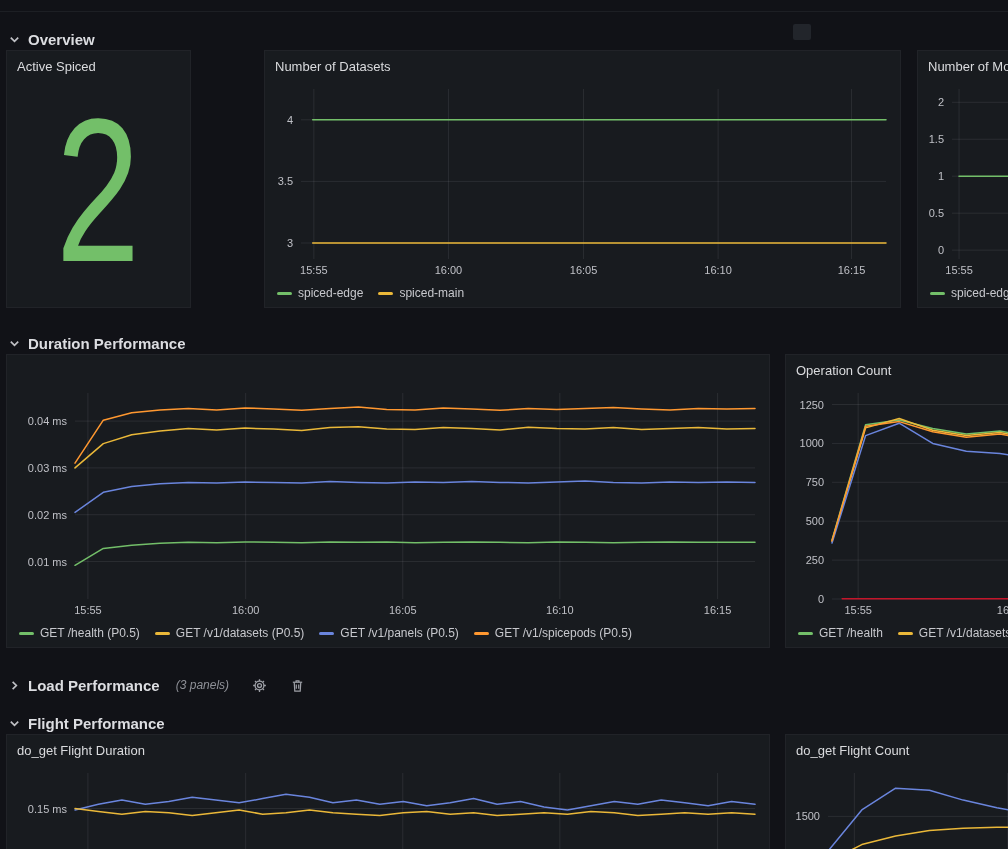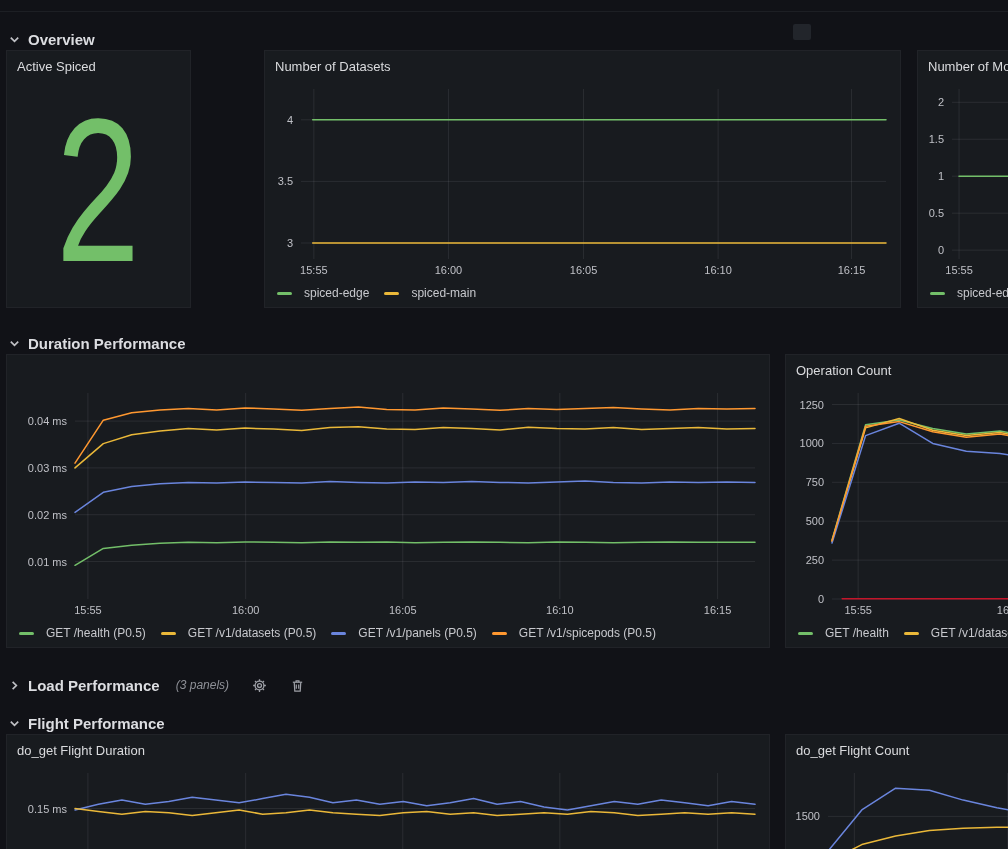--- a/index.html
+++ b/index.html
@@ -9,21 +9,21 @@
   .mini-box{position:absolute;left:793px;top:24px;width:18px;height:16px;background:#22252b;border-radius:2px;cursor:pointer;}
   .row-header{position:absolute;left:8px;display:flex;align-items:center;gap:7px;height:24px;color:#dcdde1;font-size:15px;font-weight:600;cursor:pointer;white-space:nowrap;margin-top:12px;}
   .row-chevron{width:13px;height:13px;color:#c0c1c6;flex:0 0 auto;}
   .panels-note{font-style:italic;font-weight:400;font-size:12px;color:#8e9097;margin-left:9px;}
   .row-action{width:15px;height:15px;margin-left:16px;color:#9d9fa6;cursor:pointer;}
   .panel{position:absolute;background:#181b1f;border:1px solid #212328;border-radius:0;box-sizing:border-box;}
   .panel-title{height:26px;line-height:26px;padding:3px 10px 0;font-size:13px;font-weight:500;color:#dadbde;white-space:nowrap;overflow:hidden;cursor:pointer;}
   .chart{position:absolute;left:6px;right:6px;top:30px;bottom:28px;overflow:hidden;}
   .chart svg text{font-family:"Liberation Sans",sans-serif;}
   .legend{position:absolute;left:12px;right:6px;bottom:4px;height:20px;overflow:hidden;white-space:nowrap;font-size:12px;color:#c7c8cd;display:flex;align-items:center;}
-  .legend-item{display:inline-flex;align-items:center;margin-right:15px;gap:12px;cursor:pointer;flex:0 0 auto;}
+  .legend-item{display:inline-flex;align-items:center;margin-right:15px;gap:6px;cursor:pointer;flex:0 0 auto;}
   .legend-dash{display:inline-block;width:15px;height:3px;border-radius:2px;}
   .bigstat-wrap{position:absolute;left:0;right:0;top:28px;bottom:6px;display:flex;align-items:center;justify-content:center;}
   .bigstat{font-size:205px;font-weight:500;line-height:0.85;transform:scaleX(0.74);}
 </style>
 </head>
 <body>
 
 <div class="viewport">
 
   <div class="top-divider"></div>

